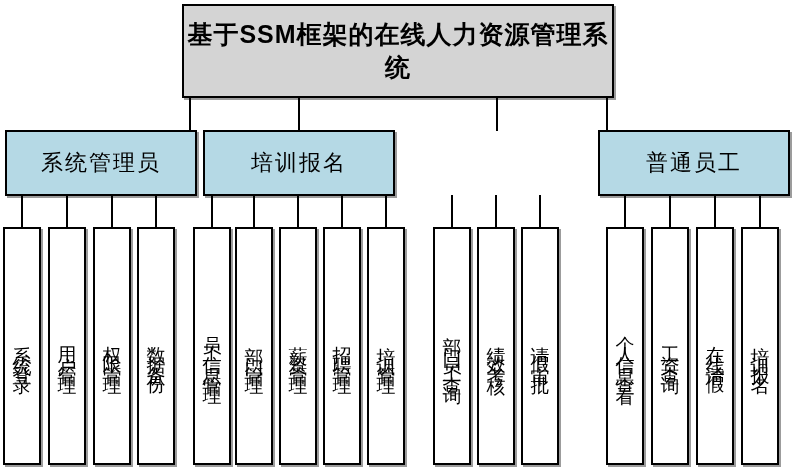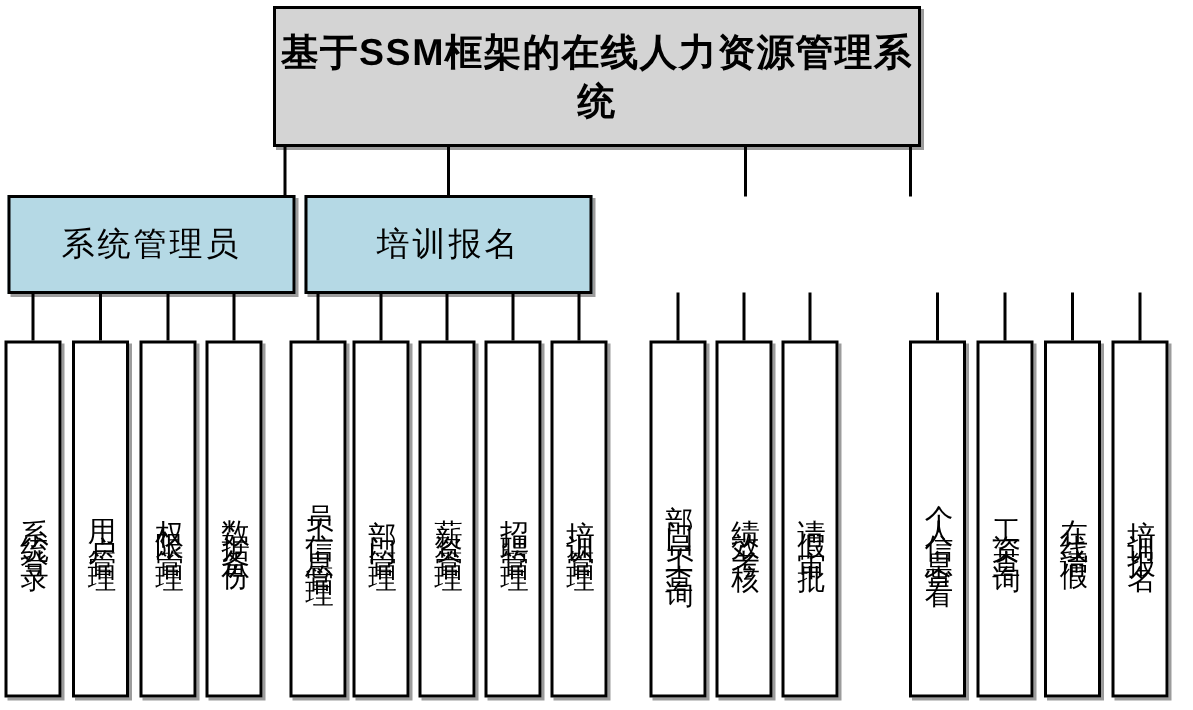--- a/index.html
+++ b/index.html
@@ -57,20 +57,23 @@
   <div class="vline l1" style="left:189px"></div>
   <div class="vline l1" style="left:298px"></div>
   <div class="vline l1" style="left:496px"></div>
   <div class="vline l1" style="left:606px"></div>
 
   <div class="box group-box" style="left:5px">
     <span>系统管理员</span>
   </div>
   <div class="box group-box" style="left:203px">
     <span>培训报名</span>
+  </div>
+  <div class="box group-box" style="left:598px">
+    <span>普通员工</span>
   </div>
 
   <div class="vline l2" style="left:21px"></div>
   <div class="vline l2" style="left:66px"></div>
   <div class="vline l2" style="left:111px"></div>
   <div class="vline l2" style="left:155px"></div>
 
   <div class="vline l2" style="left:211px"></div>
   <div class="vline l2" style="left:253px"></div>
   <div class="vline l2" style="left:297px"></div>

